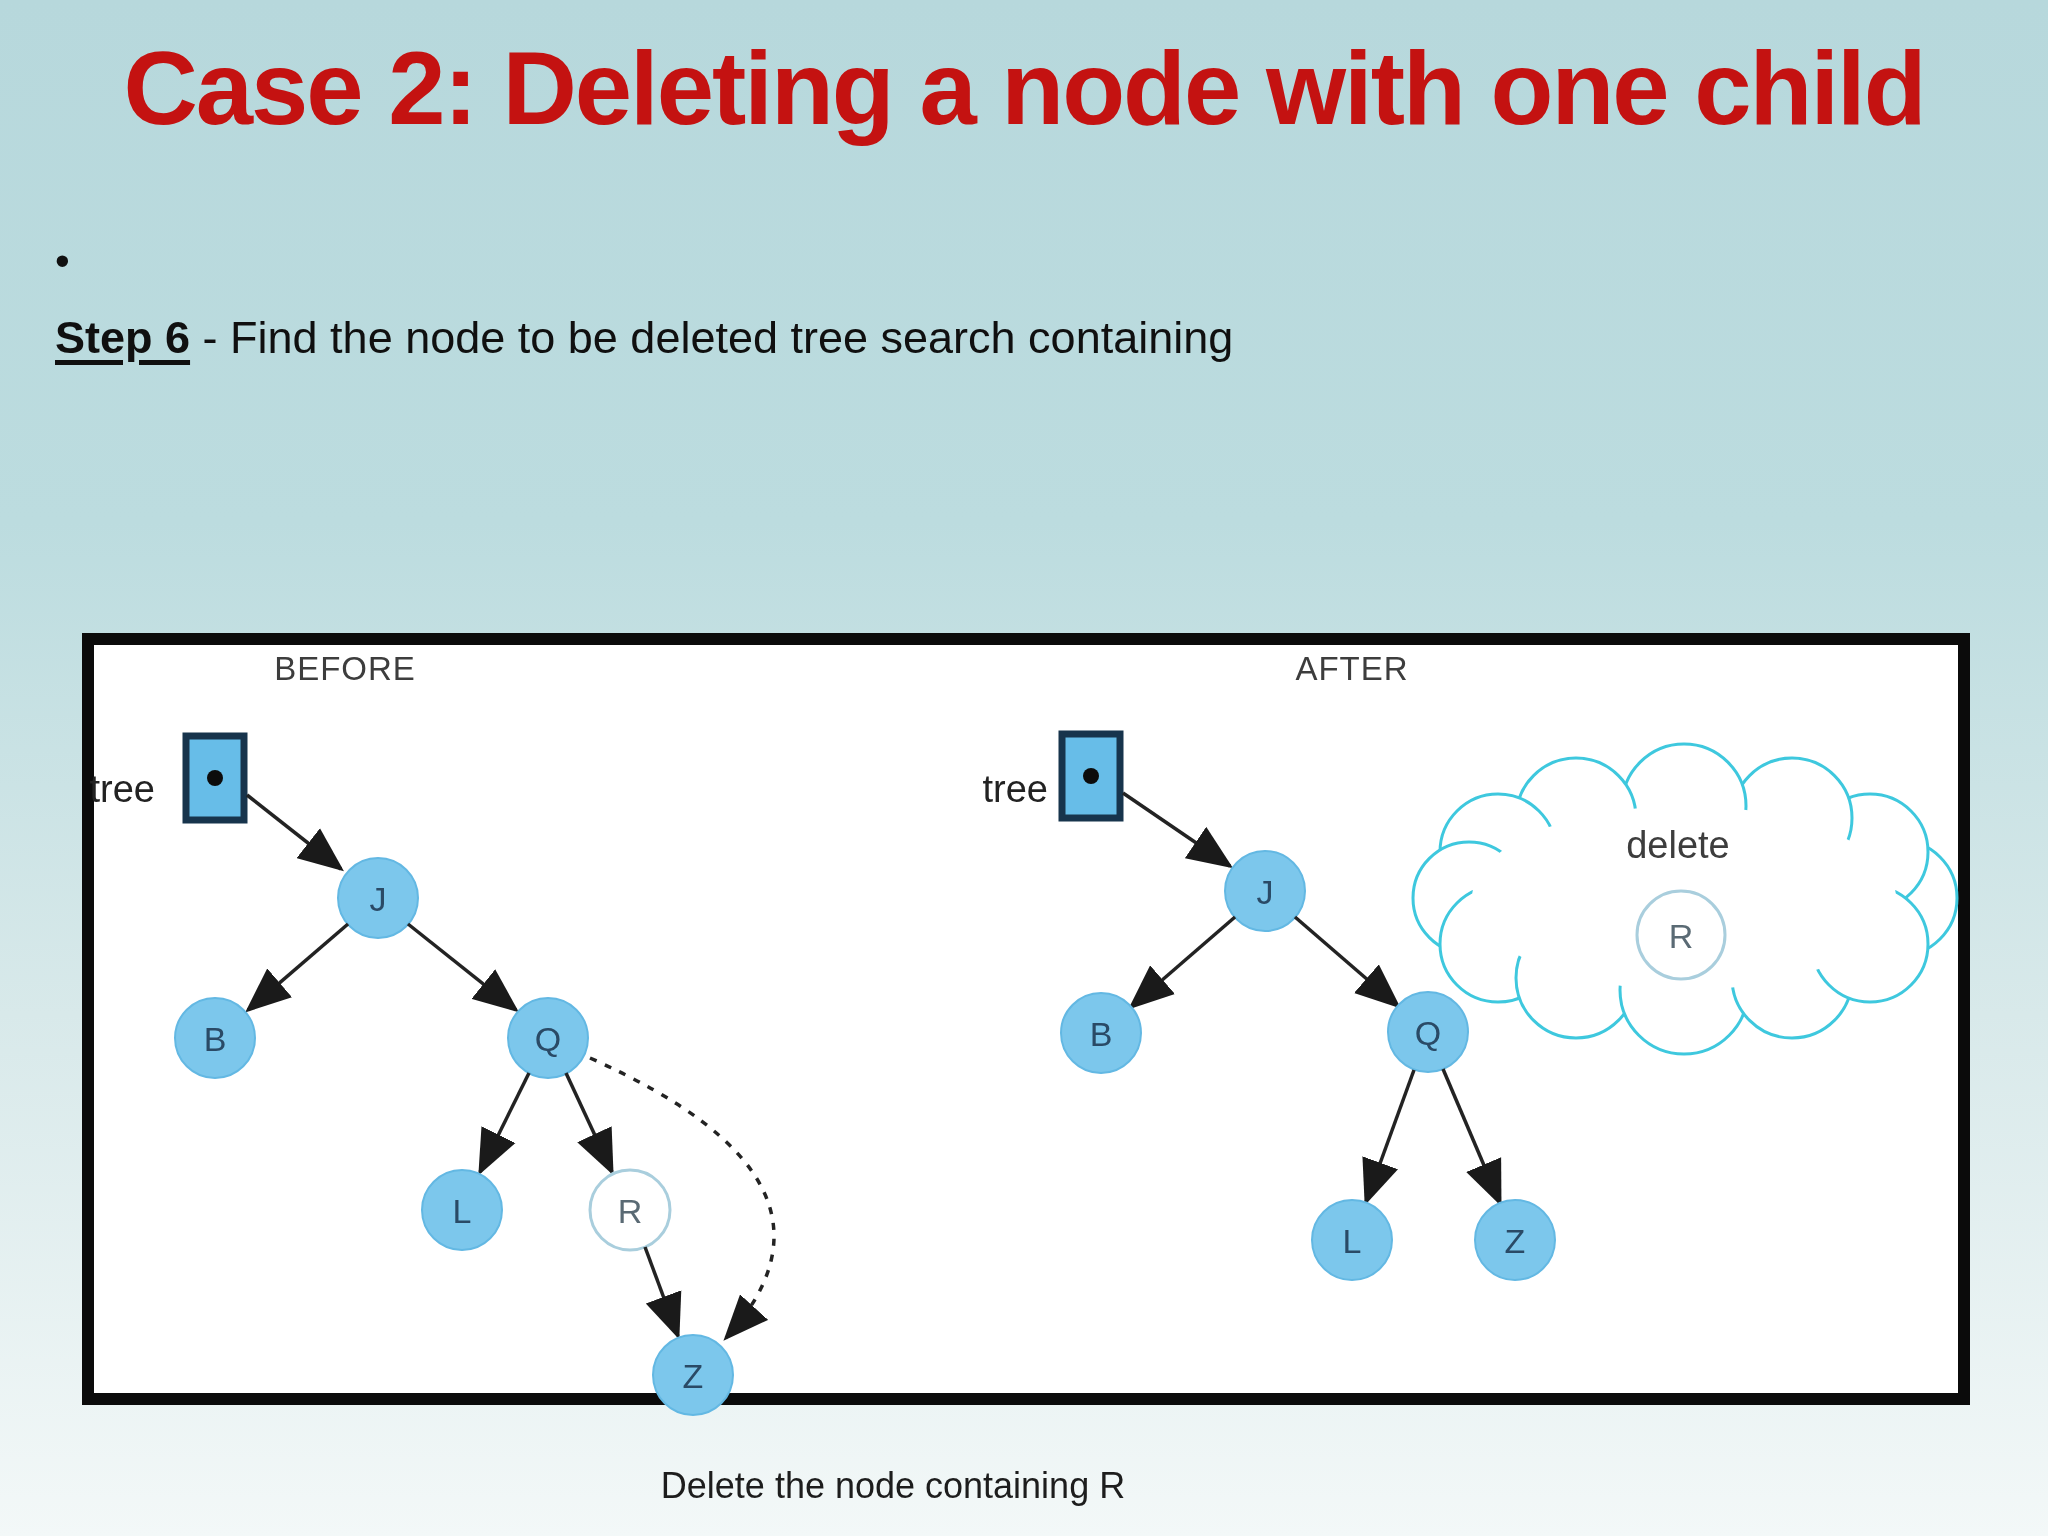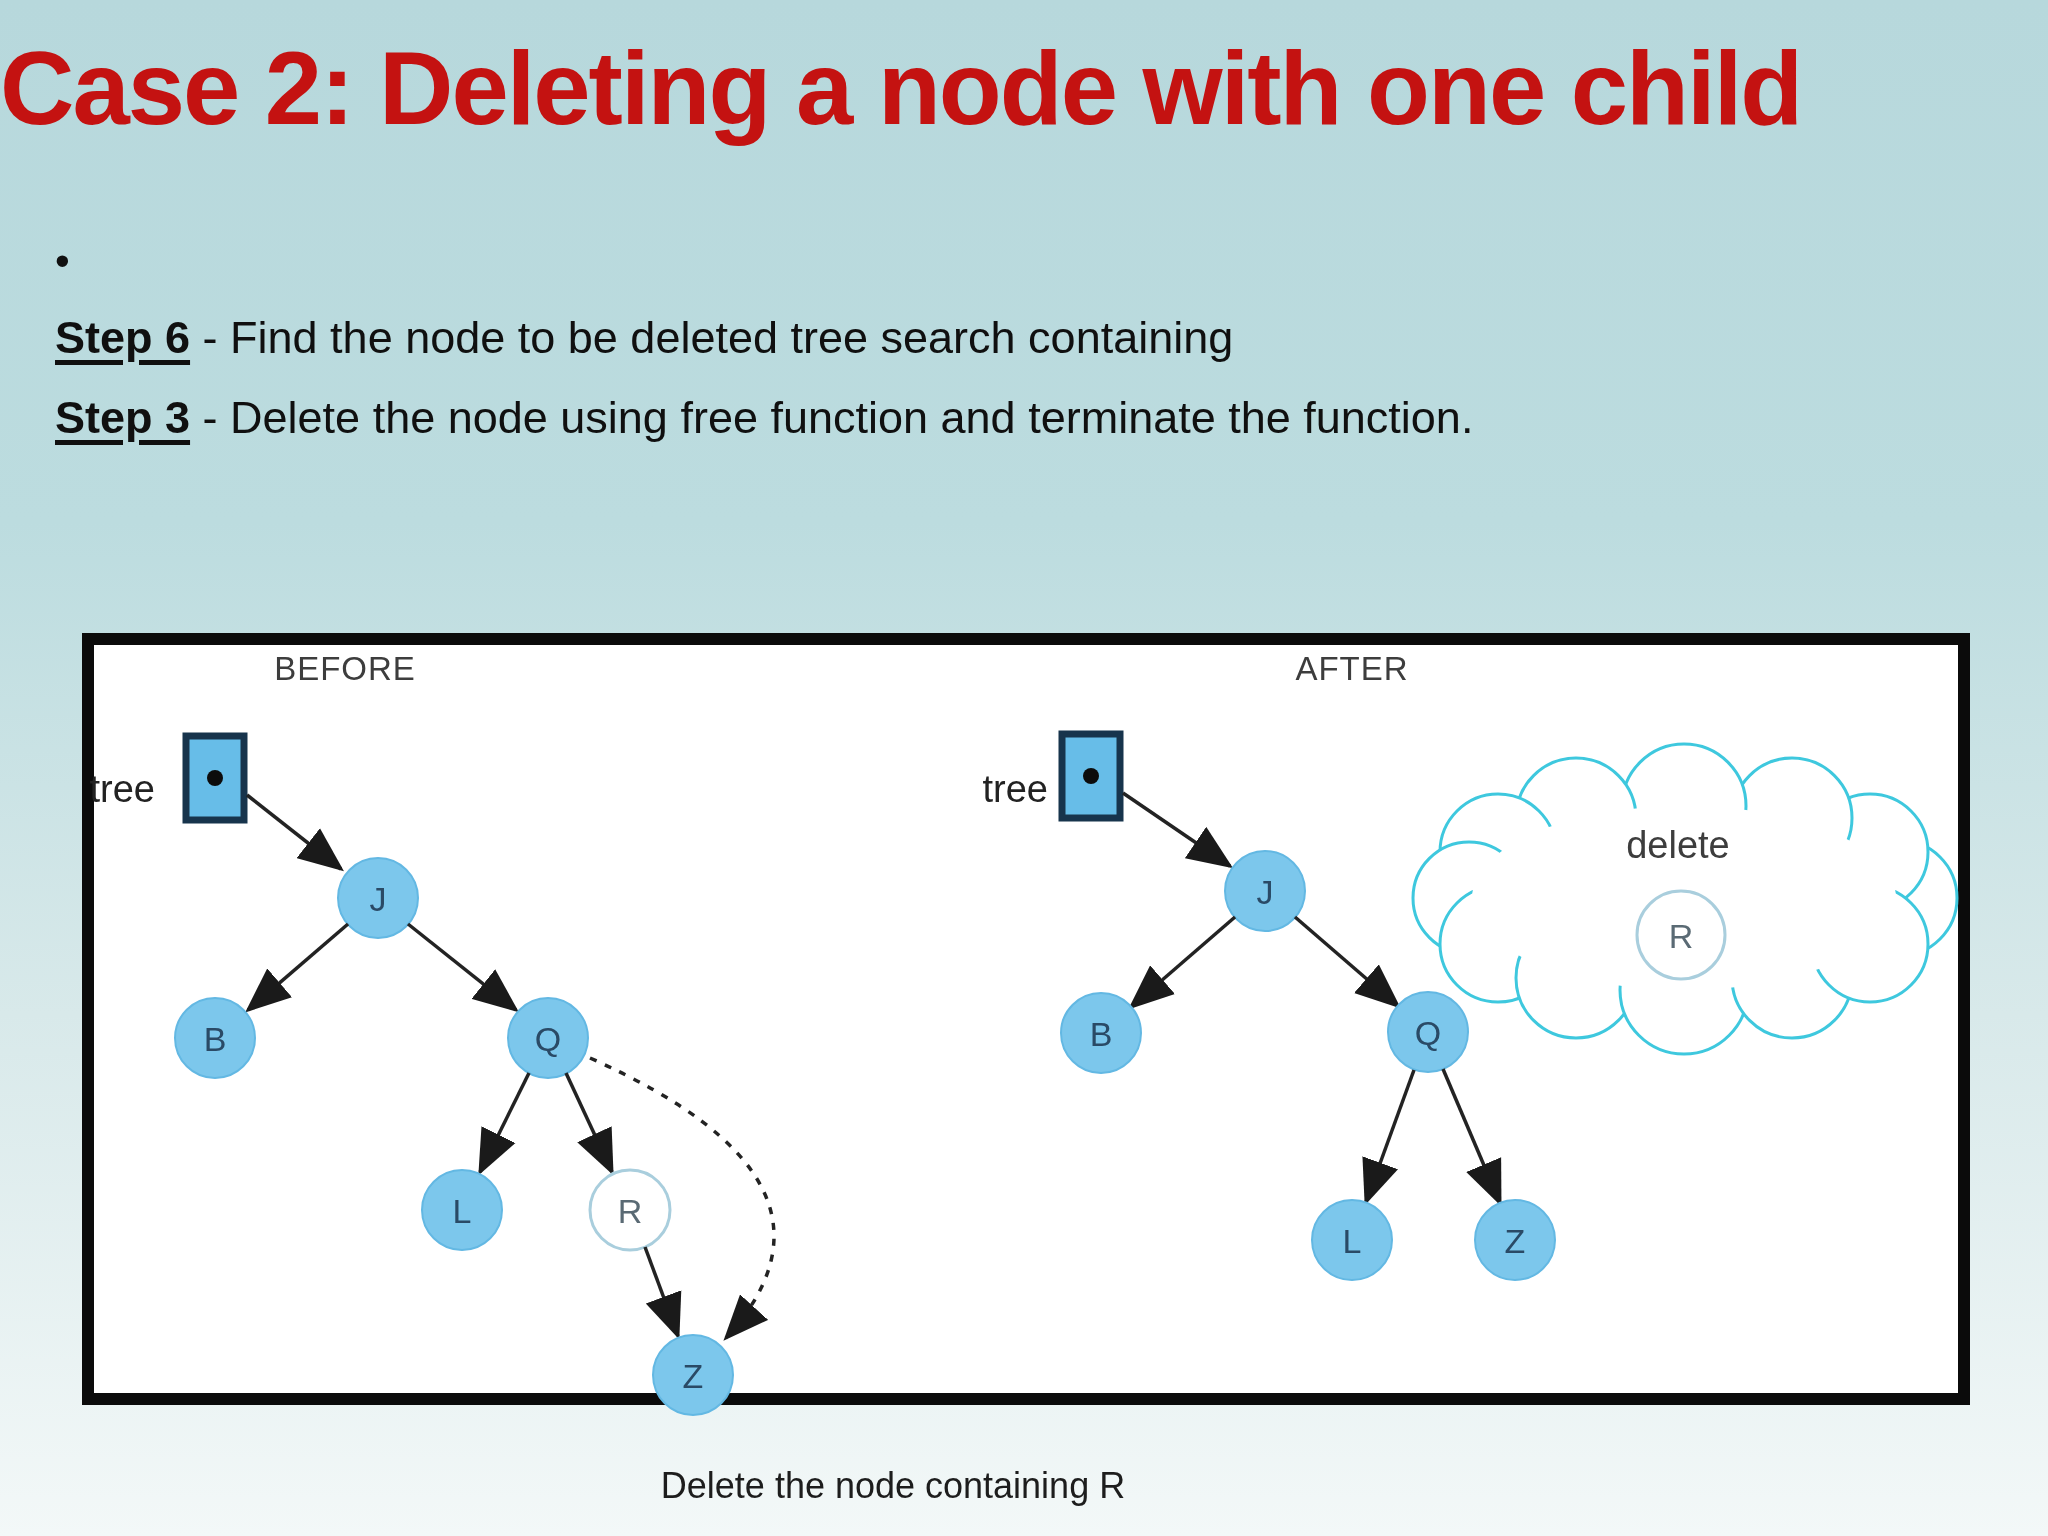--- a/index.html
+++ b/index.html
@@ -9,21 +9,21 @@
     --hollow-edge:#a9cedd; --hollow-text:#5a6a74;
     --pointer-fill:#67bde8; --pointer-edge:#17344c;
     --cloud-stroke:#3ec8de; --arrow:#232323;
     --frame-black:#0b0b0b; --label-gray:#3d3d3d;
   }
   html,body{margin:0;padding:0;}
   body{width:2048px;height:1536px;overflow:hidden;
        font-family:"Liberation Sans","DejaVu Sans",sans-serif;}
   .slide{position:absolute;inset:0;width:2048px;height:1536px;
          background:linear-gradient(180deg,var(--bg-top) 0%,#bcdcdf 34%,#d8e9ea 66%,var(--bg-bottom) 100%);}
-  .title{position:absolute;top:30px;left:0;width:100%;margin:0;
+  .title{position:absolute;top:30px;left:0;width:100%;margin:0;text-align:center;
          font-size:103px;font-weight:bold;letter-spacing:-2px;color:var(--title-red);}
   .body-text{position:absolute;top:228px;left:55px;width:1880px;
              font-size:45px;line-height:1.55;color:var(--text-black);}
   .body-text p{margin:0 0 10px 0;}
   .intro{display:flex;}
   .bullet{width:78px;flex:0 0 78px;font-size:42px;}
   .step-label{font-weight:bold;text-decoration:underline;
               text-decoration-thickness:4.5px;text-underline-offset:7px;}
   .b{font-weight:normal;}
   .frame{position:absolute;left:82px;top:633px;width:1888px;height:772px;
@@ -52,23 +52,20 @@
 <div class="slide">
 
   <h1 class="title">Case 2: Deleting a node with one child</h1>
 
   <div class="body-text">
     <p class="intro">
       <span class="bullet">•</span>
     </p>
     <p class="step">
       <span class="step-label">Step 6</span><span> - </span><span class="b">Find</span><span> the node to be deleted tree </span><span class="b">search containing</span>
-    </p>
-    <p class="step">
-      <span class="step-label">Step 3</span><span> - </span><span>Delete the node using </span><span class="b">free</span><span> function and terminate the function.</span>
     </p>
   </div>
 
   <div class="frame">
     <svg viewBox="82 633 1888 884" xmlns="http://www.w3.org/2000/svg">
       <defs>
         <marker id="ah" viewBox="0 0 12 10" refX="11" refY="5" markerWidth="13" markerHeight="11" orient="auto-start-reverse">
           <path d="M0,0 L12,5 L0,10 z" fill="#1a1a1a"></path>
         </marker>
       </defs>

